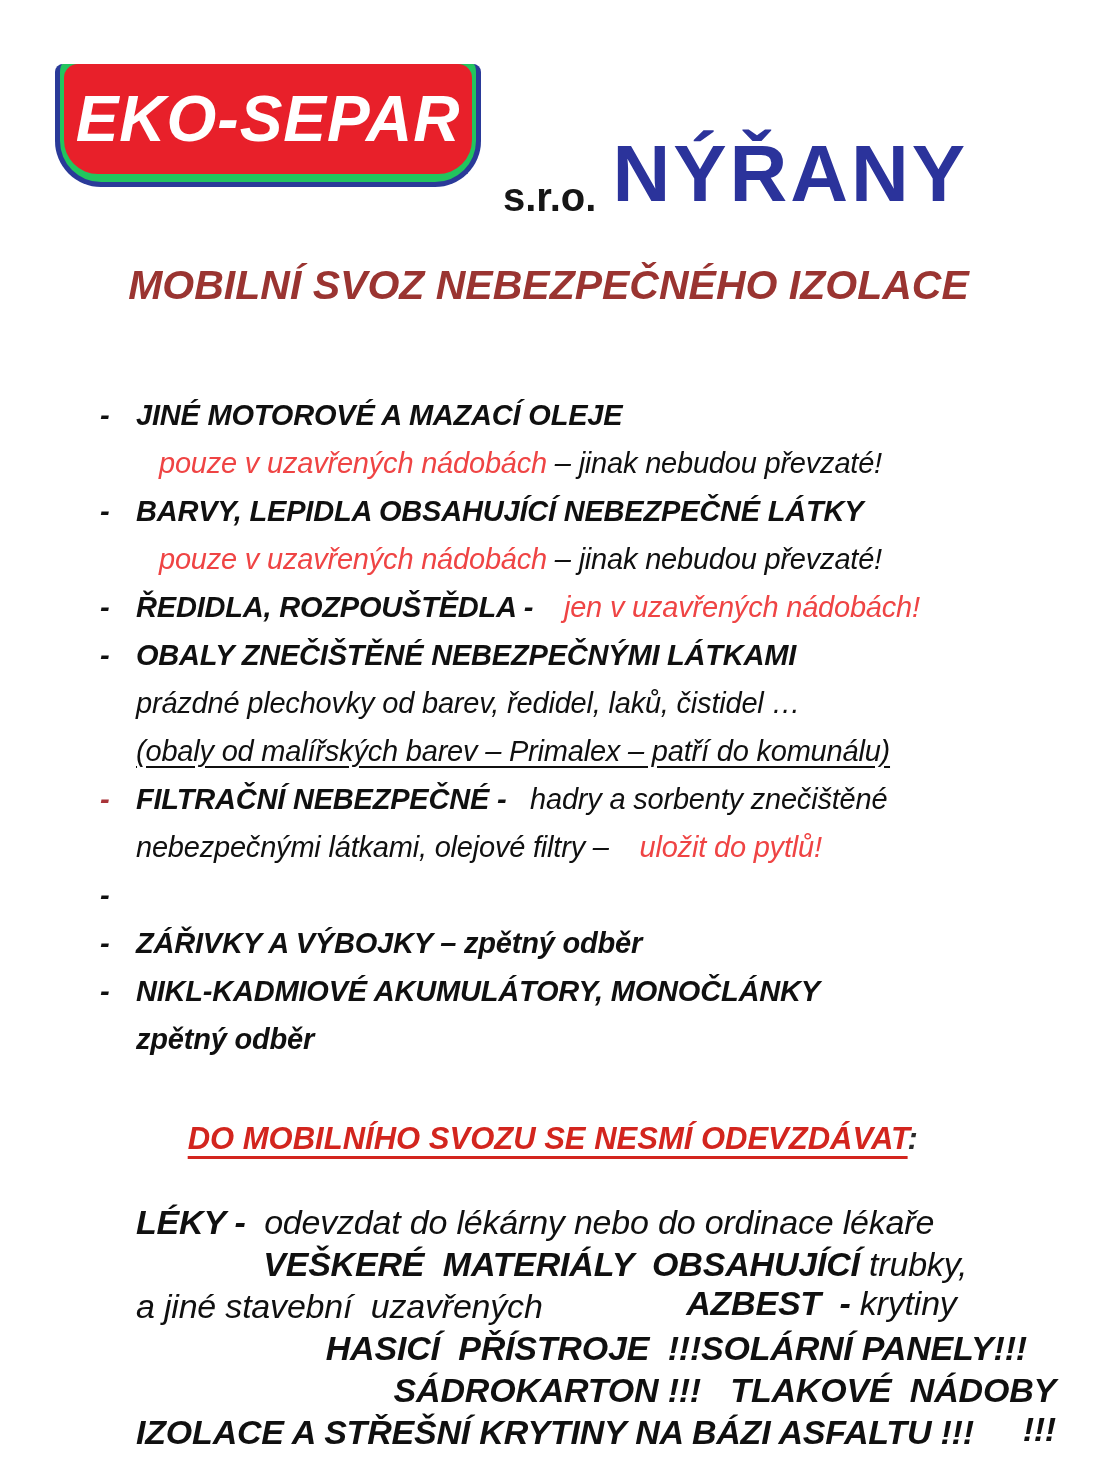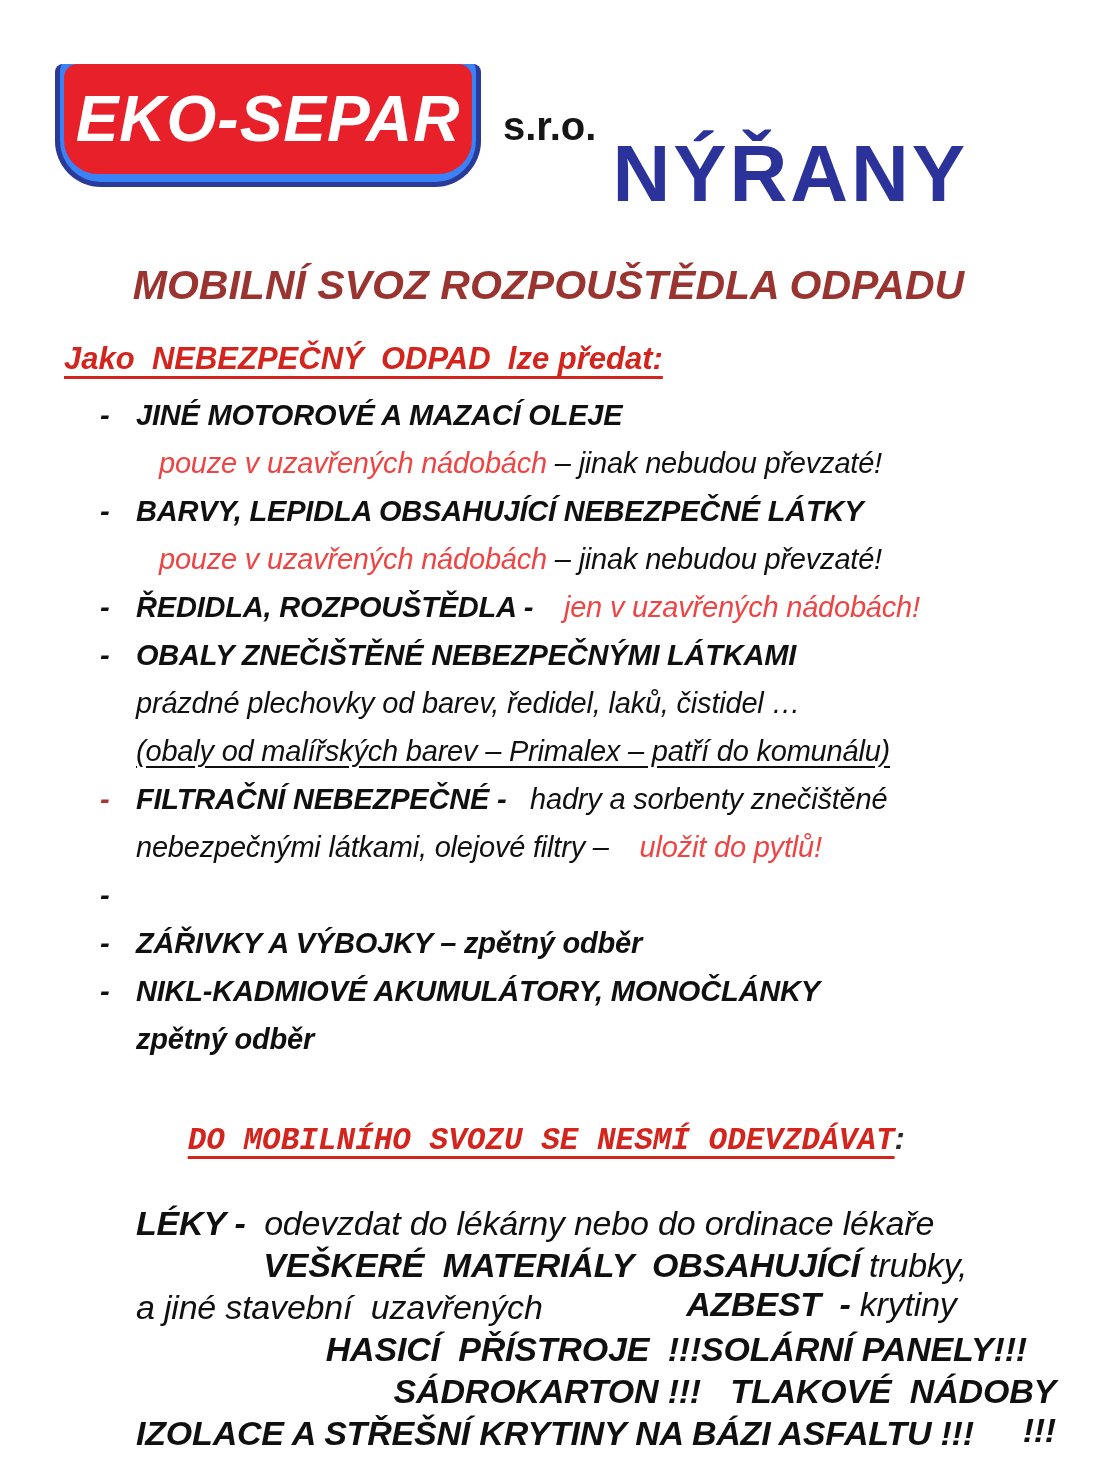--- a/index.html
+++ b/index.html
@@ -13,34 +13,34 @@
     color:#101010;
     overflow:hidden;
   }
 
   
   .header { position:absolute; top:64px; left:55px; display:flex; align-items:flex-start; }
   .logo-outer {
     border:5px solid #2a3a99; border-top:none;
     border-radius:8px 8px 46px 46px;
     padding:0 4px 8px 4px;
-    background:#3b82f6;
+    background:#22c55e;
     text-align:center;
   }
   .logo-red {
     width:408px; height:110px;
     background:#e8202a;
     border-radius:14px 14px 34px 34px;
     display:flex; align-items:center; justify-content:center;
   }
   .logo-brand {
     color:#ffffff; font-weight:bold; font-size:64px;
     letter-spacing:1px; white-space:nowrap;
   }
-  .company { display:flex; align-items:flex-start; margin-left:22px; margin-top:40px; font-style:normal; }
+  .company { display:flex; align-items:flex-end; margin-left:22px; margin-top:40px; font-style:normal; }
   .sro { font-weight:bold; font-size:40px; color:#161616; }
   .city { font-weight:bold; font-size:80px; color:#2b339b; margin-left:16px; letter-spacing:3px; white-space:nowrap;margin-top:24px; }
 
   
   .title {
     position:absolute; top:262px; left:0; width:100%;
     text-align:center;
     color:#9a3431; font-weight:bold; font-size:41px;
     letter-spacing:0; white-space:nowrap;
   }
@@ -59,21 +59,21 @@
   .txt { white-space:pre-wrap; }
   .b { font-weight:bold;text-align:right; }
   .r { color:#ef4444;margin-left:23px; }
   .u { text-decoration:underline; text-underline-offset:5px; }
 
   
   .forbidden { position:absolute; top:1085px; left:136px; width:920px; }
   .h-forbidden { font-size:31px; font-weight:bold; margin-bottom:10px; white-space:pre-wrap; }
   .h-forbidden .red-u {
     color:#d3251e;
-    text-decoration:underline; text-decoration-thickness:3px; text-underline-offset:7px;font-family:Liberation Mono, monospace;
+    text-decoration:underline; text-decoration-thickness:3px; text-underline-offset:7px;
   }
   .h-forbidden .colon { color:#2a2a2a; }
   .fline { display:flex; align-items:baseline; height:42px; font-size:34px; letter-spacing:-0.2px; white-space:pre-wrap; }
   .col-left { flex:none; width:565px; }
 </style>
 </head>
 <body>
 
 <div class="page">
 
@@ -82,23 +82,22 @@
       <div class="logo-red">
         <span class="logo-brand">EKO-SEPAR</span>
       </div>
     </div>
     <div class="company">
       <span class="sro">s.r.o.</span>
       <span class="city">NÝŘANY</span>
     </div>
   </div>
 
-  <div class="title">MOBILNÍ SVOZ ROZPOUŠTĚDLA ODPADU</div>
-
-  <div class="h-jako">Jako  NEBEZPEČNÝ  ODPAD  lze předat:</div>
+  <div class="title">MOBILNÍ SVOZ NEBEZPEČNÉHO IZOLACE</div>
+
 
   <div class="list">
 
     <div class="line">
       <span class="dash">-</span>
       <span class="txt"><span class="b">JINÉ MOTOROVÉ A MAZACÍ OLEJE</span></span>
     </div>
 
     <div class="line">
       <span class="dash"></span>

